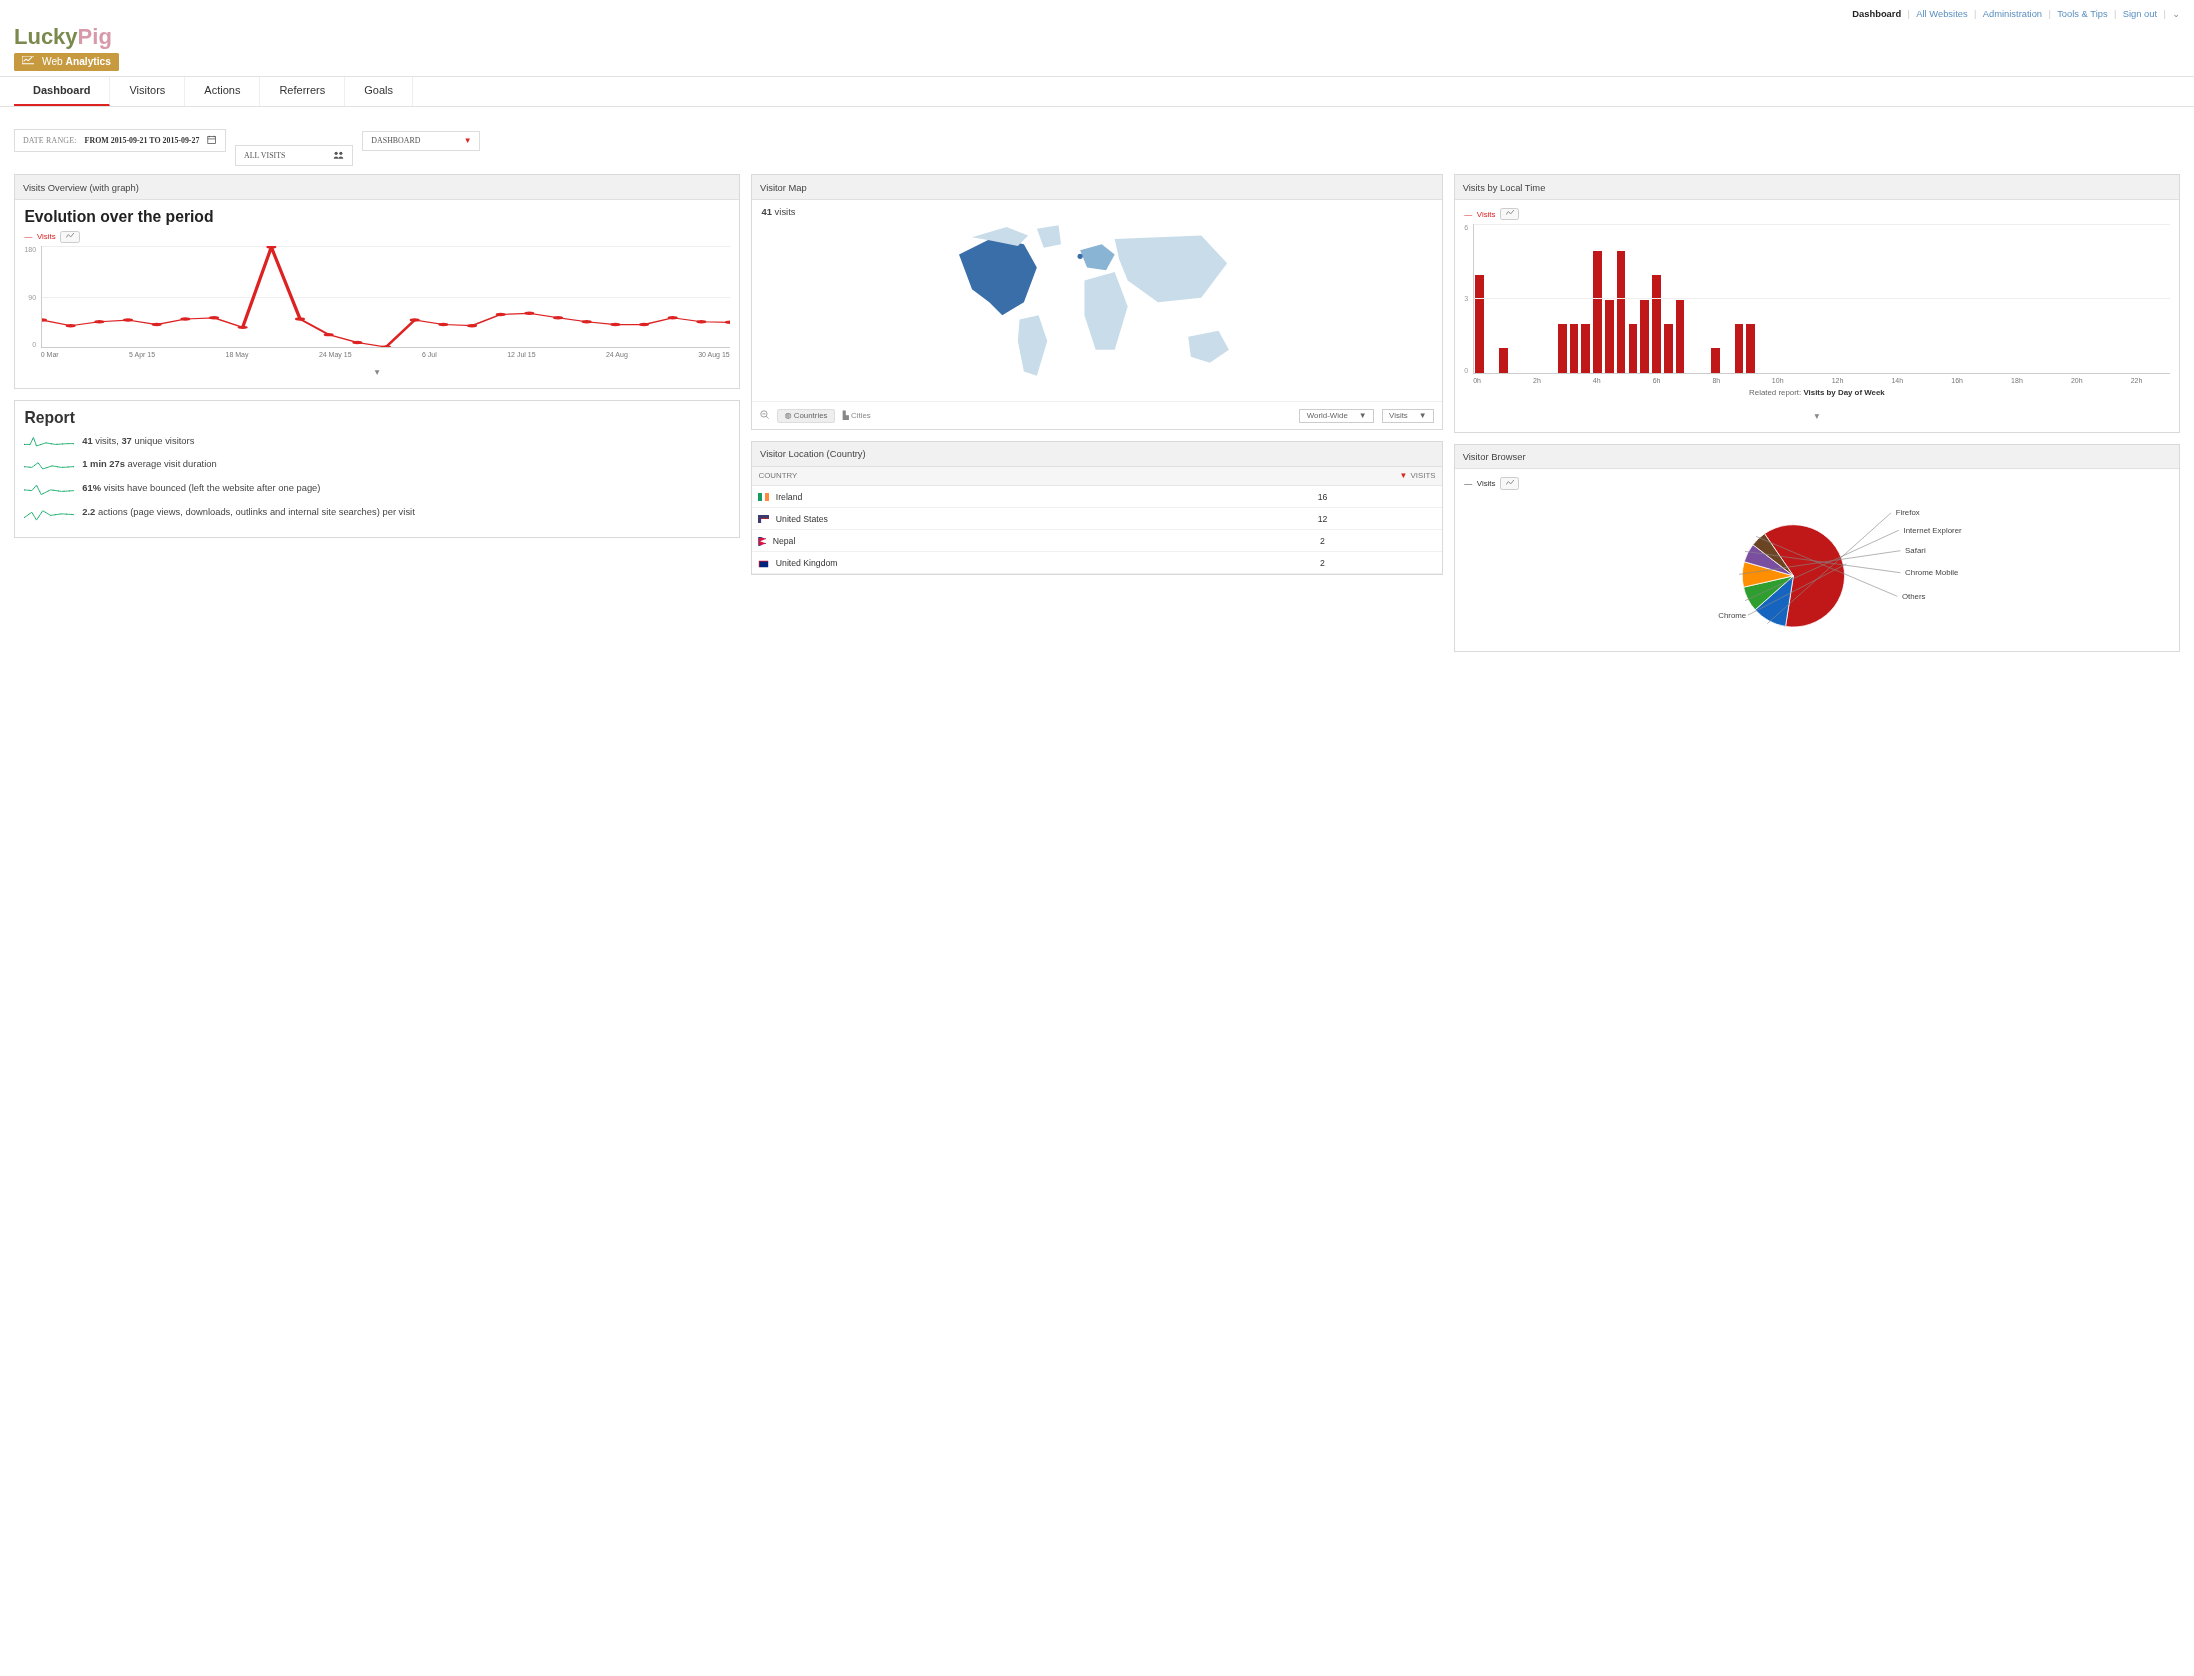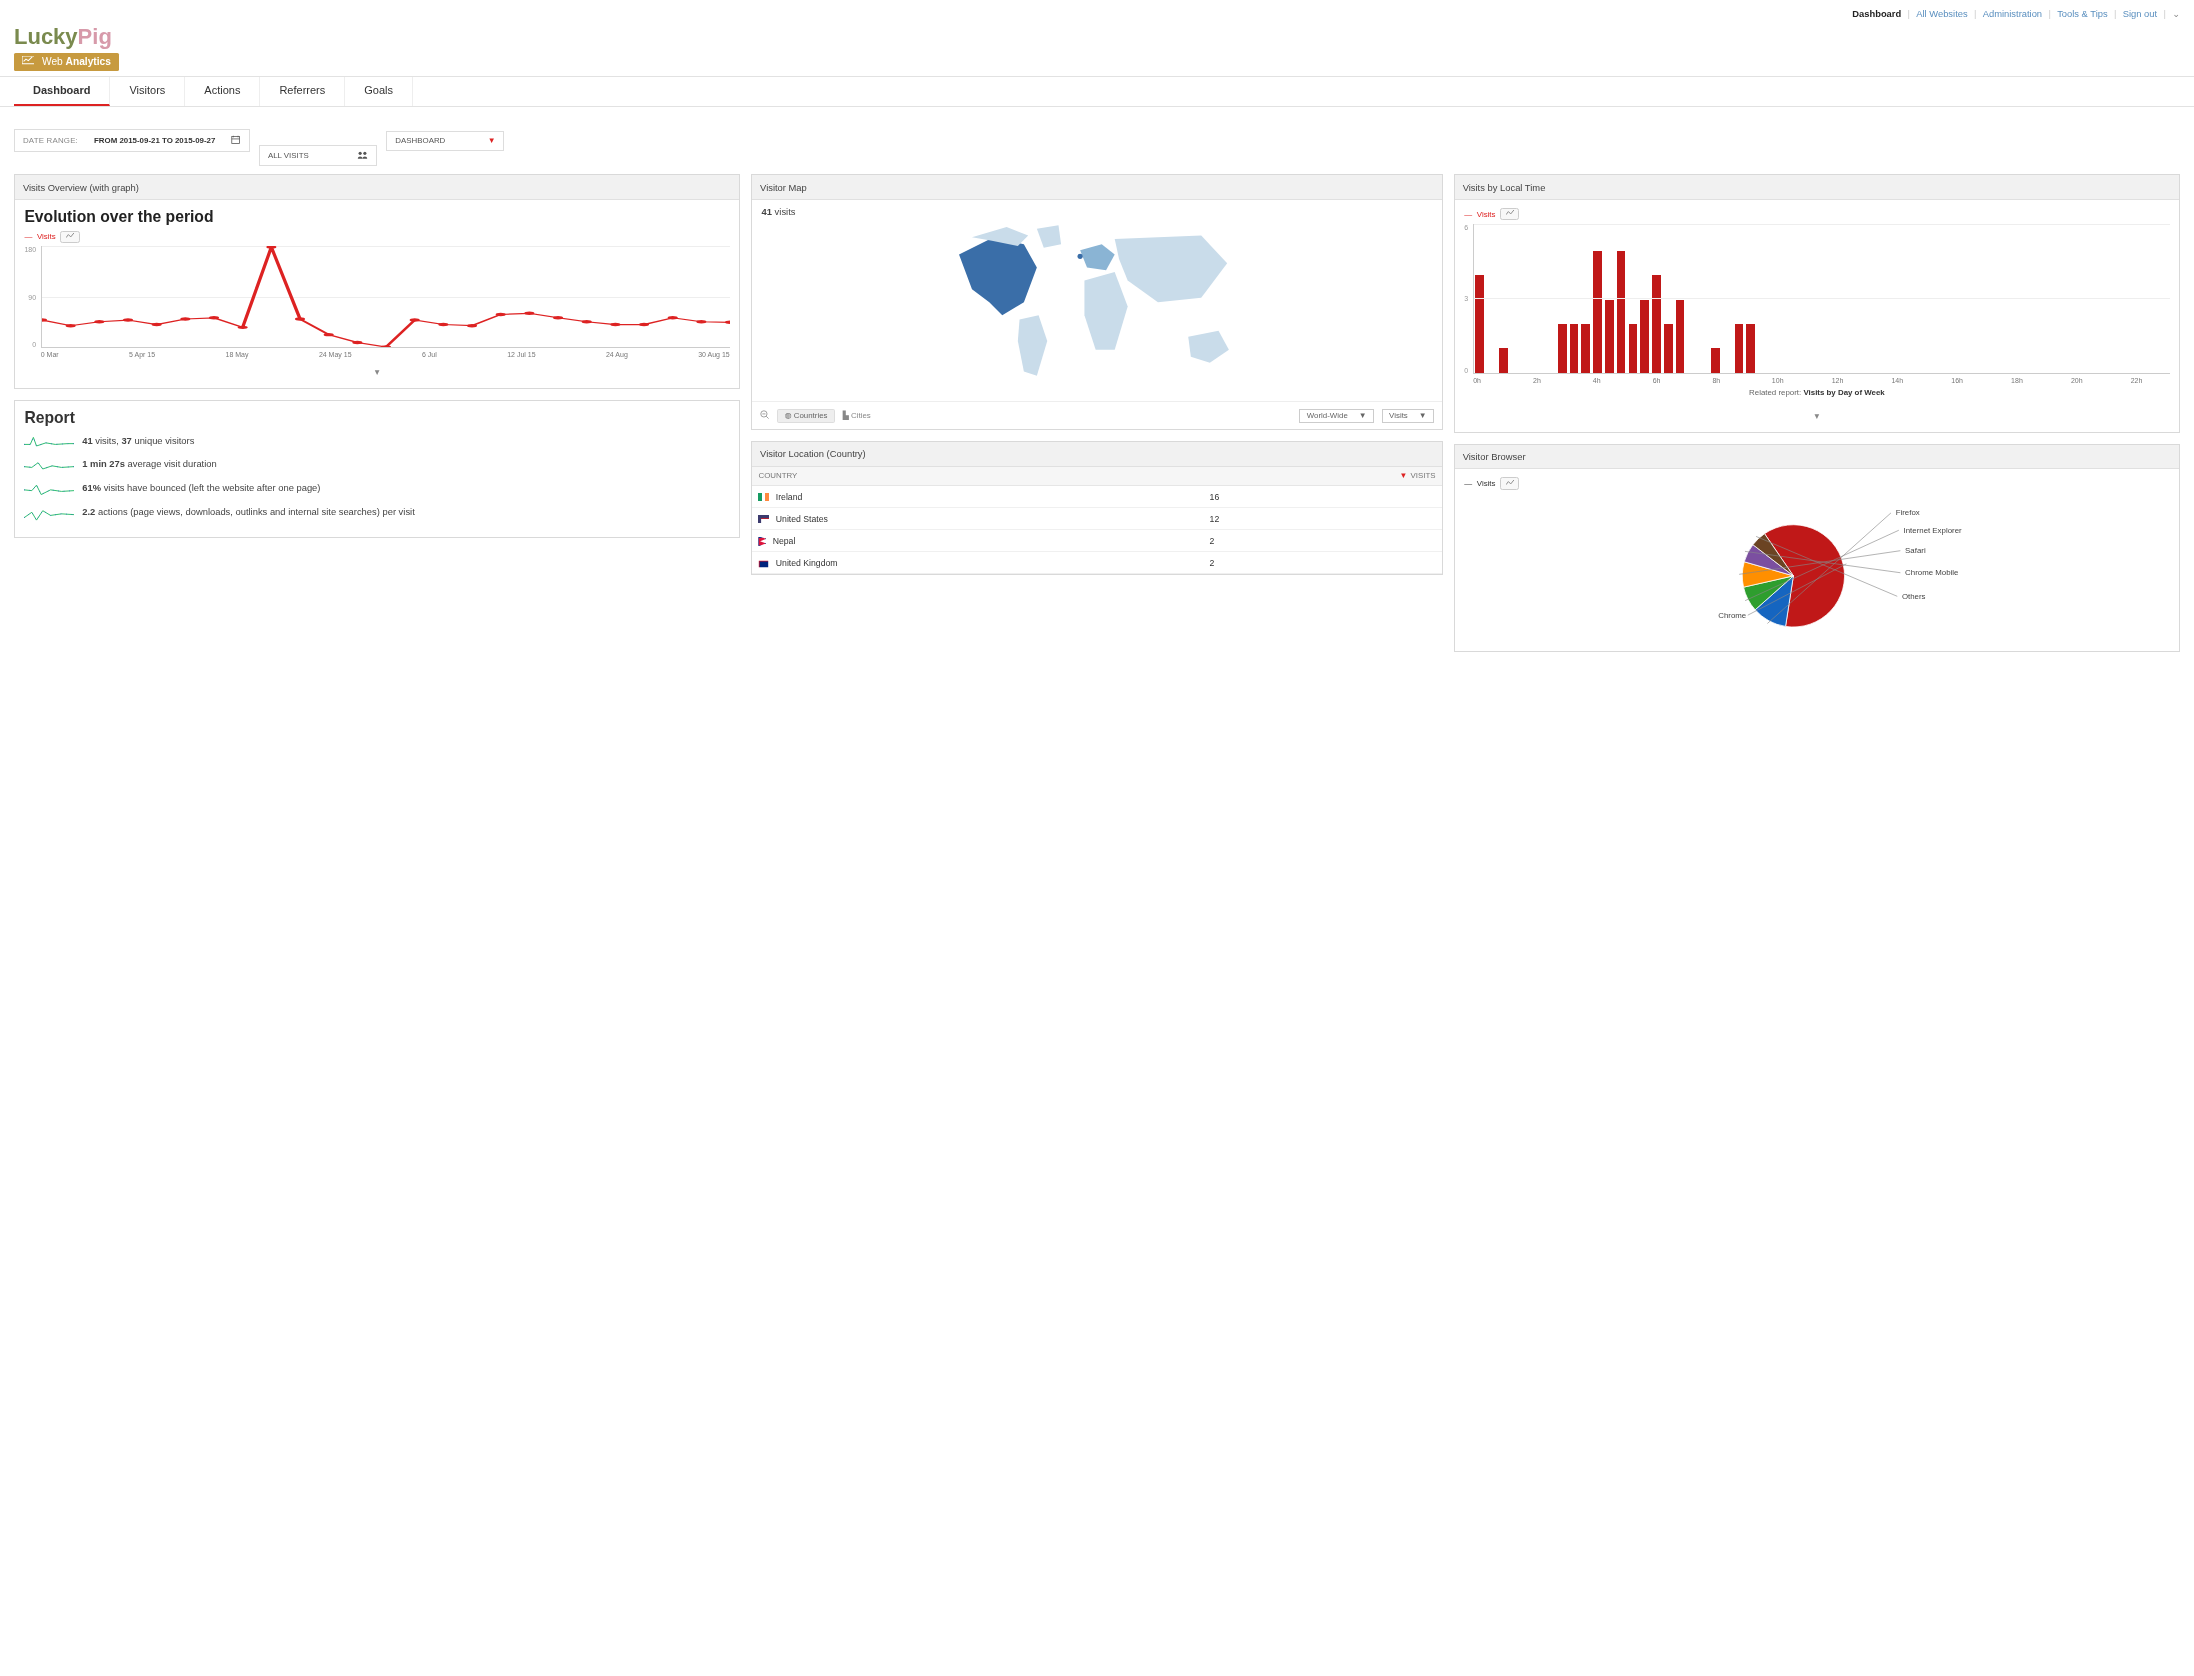--- a/index.html
+++ b/index.html
@@ -17,21 +17,21 @@
   .brand .pig { color:#d79aaa; }
   .brand .wa-badge { display:inline-block; background:#c79a3f; color:#fff; padding:3.1px 7.9px; margin-top:3.1px; border-radius:1.6px; font-size:10.2px; }
   .brand .wa-badge .monitor-icon { display:inline-block; vertical-align:middle; margin-right:4.7px; }
   .brand .wa-badge b { color:#fff; font-weight:bold; }
 
   .maintabs { display:flex; border-top:0.8px solid #e2e2e2; border-bottom:0.8px solid #e2e2e2; padding:0 14px; }
   .maintabs .tab { padding:7.9px 19px; font-size:11px; color:#333; border-right:0.8px solid #eee; cursor:pointer; }
   .maintabs .tab.active { border-bottom:2.4px solid #d22; font-weight:600; }
 
   .controls { display:flex; gap:9.4px; padding:7.9px 14px; align-items:center; }
-  .ctrl { border:0.8px solid #ddd; background:#fff; padding:4.7px 7.9px; font-size:7.9px; color:#555; display:flex; align-items:center; gap:16px; cursor:pointer; }
+  .ctrl { border:0.8px solid #ddd; background:#fff; padding:4.7px 7.9px; font-size:7.9px; color:#555; display:flex; align-items:center; gap:8px; cursor:pointer;font-family:Liberation Serif, serif; }
   .ctrl .lbl { color:#888; letter-spacing:0.2px; }
   .ctrl b { color:#333; }
   .ctrl .cal-icon, .ctrl .people-icon { color:#666; }
   .ctrl .caret-red { color:#d22; }
 
   .board { display:grid; grid-template-columns: 1.05fr 1fr 1.05fr; gap:11px; padding:0 14px 23.6px; }
   .card { border:0.8px solid #d9d9d9; background:#fff; display:flex; flex-direction:column; }
   .card > .head { background:#f1f1f1; border-bottom:0.8px solid #e0e0e0; padding:6.3px 7.9px; font-size:9.4px; color:#444; }
   .card > .body { padding:7.9px 9.4px; }
 
@@ -64,21 +64,21 @@
   .maptoolbar .pill { background:#eee; border:0.8px solid #ddd; padding:1.6px 6.3px; border-radius:1.6px; cursor:pointer; }
   .maptoolbar .sel { border:0.8px solid #ccc; padding:1.6px 6.3px; font-size:7.9px; cursor:pointer; display:flex; align-items:center; gap:11px; }
   .maptoolbar .spacer { flex:1; }
 
   
   .tbl { width:100%; border-collapse:collapse; font-size:8.7px; }
   .tbl thead th { text-align:left; background:#f6f6f6; padding:4.7px 6.3px; color:#777; font-weight:normal; font-size:7.9px; border-bottom:0.8px solid #e6e6e6; }
   .tbl thead th.r { text-align:right; }
   .tbl thead th.r .sortcaret { color:#d22; margin-right:3.1px; }
   .tbl tbody td { padding:5.5px 6.3px; border-bottom:0.8px solid #f0f0f0; }
-  .tbl tbody td.r { text-align:left; color:#333; }
+  .tbl tbody td.r { text-align:center; color:#333; }
   .flag { display:inline-block; width:11px; height:7.9px; margin-right:6.3px; vertical-align:middle; background:#ccc; }
   .flag.ie { background:linear-gradient(90deg,#169b62 33%,#fff 33%,#fff 66%,#ff883e 66%); }
   .flag.us { background:linear-gradient(180deg,#b22234,#b22234 50%,#fff 50%,#fff); box-shadow:inset 3.1px 3.1px 0 #3c3b6e; }
   .flag.np { width:7.9px; height:9.4px; background:#dc143c; clip-path:polygon(0 0,100% 25%,20% 50%,100% 75%,0 100%); border:0.8px solid #003893; }
   .flag.gb { background:#00247d; box-shadow:inset 0 0 0 0.8px #fff, inset 1.6px 1.6px 0 #cf142b; }
 
   
   .barwrap { height:150px; display:flex; gap:3.1px; align-items:flex-end; padding:3.1px 1.6px 0; border-left:0.8px solid #ccc; border-bottom:0.8px solid #ccc; position:relative; }
   .barwrap .bg-grid { position:absolute; left:0; right:0; border-top:0.8px solid #eee; }
   .bar { background:#c01818; width:8.7px; }

